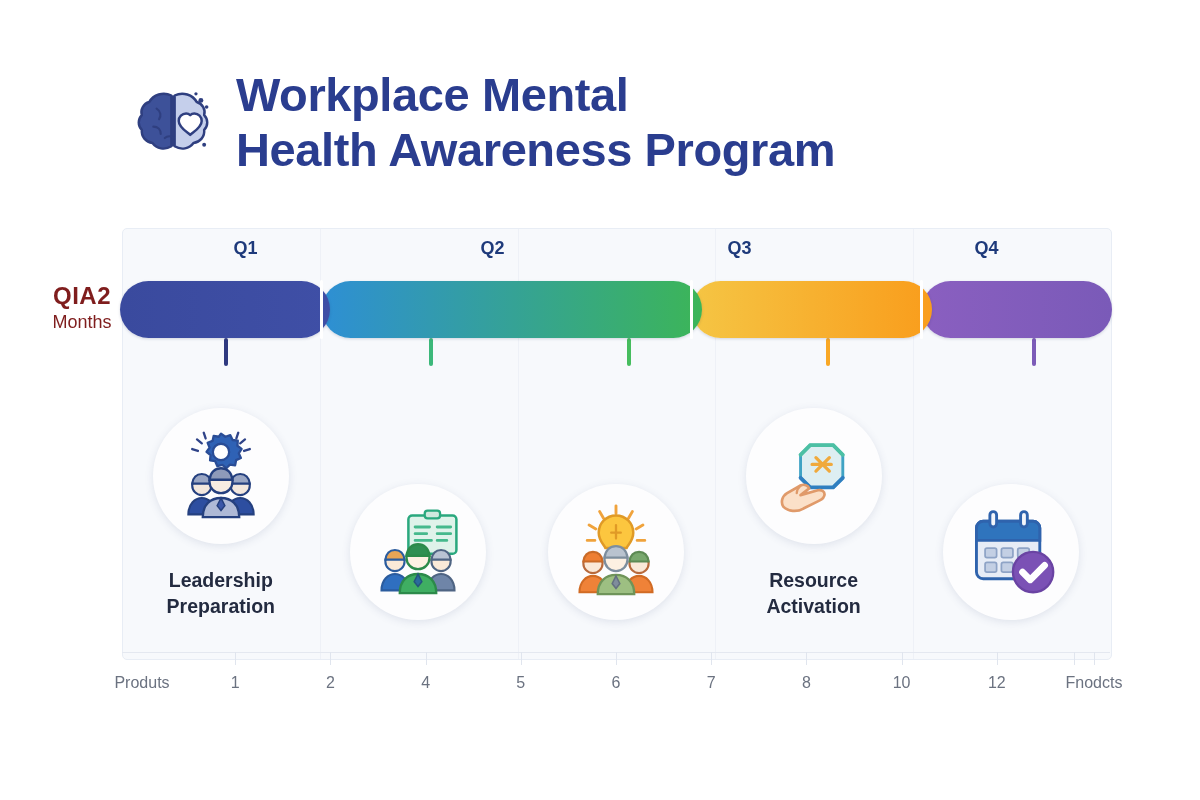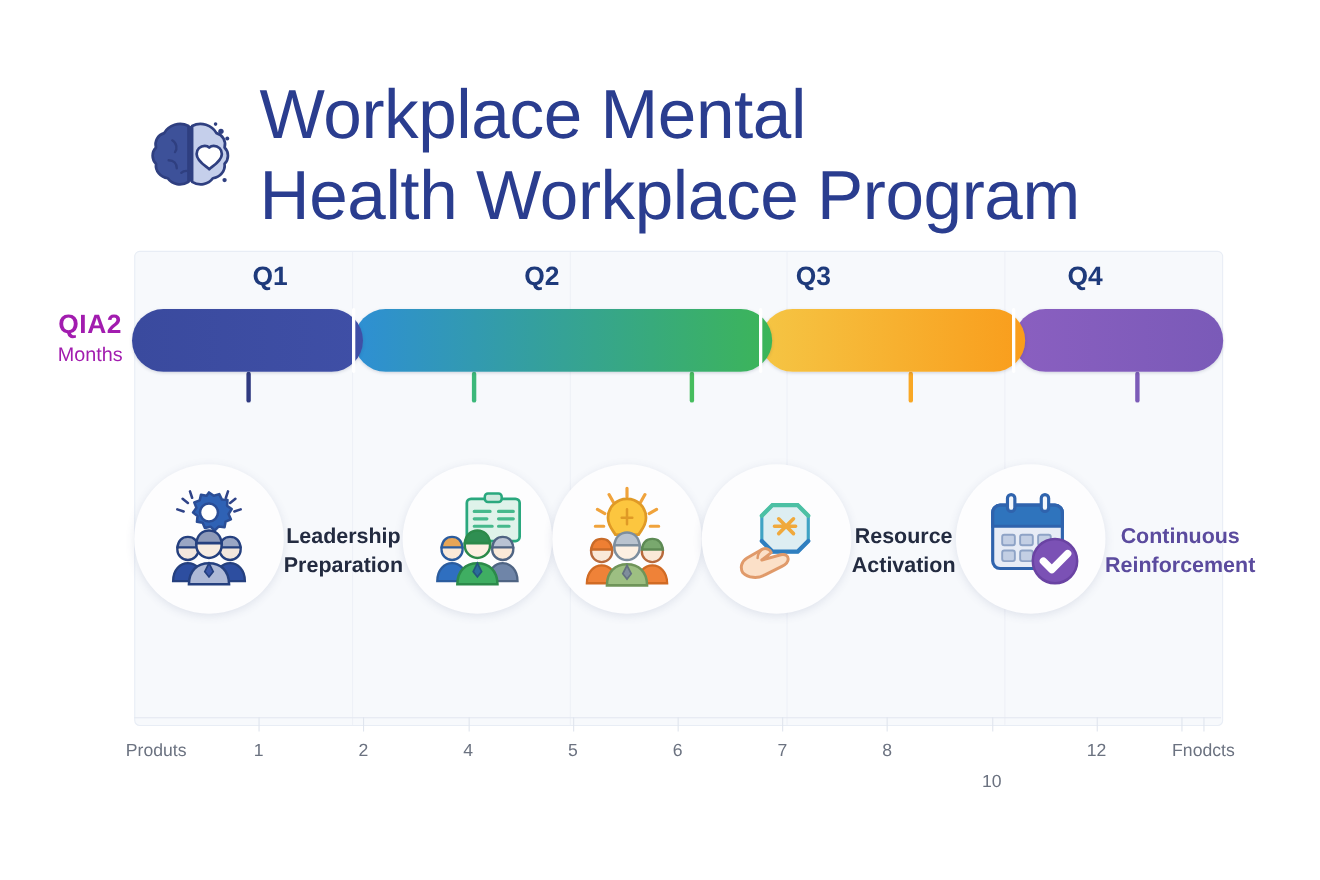--- a/index.html
+++ b/index.html
@@ -24,23 +24,23 @@
     align-items: center;
     gap: 22px;
   }
   .brain-icon {
     width: 82px;
     height: 82px;
     flex: 0 0 auto;
     margin-top: 4px;
   }
   .title-block {
-    font-weight: normal;
+    font-weight: bold;
     color: #2a3d8f;
-    font-size: 63px;
+    font-size: 47px;
     line-height: 1.17;
     letter-spacing: -0.4px;
     white-space: nowrap;
   }
   .title-line { display: block; }
 
   
   .panel {
     position: absolute;
     left: 122px;
@@ -67,33 +67,33 @@
     position: absolute;
     left: 122px;
     top: 238px;
     width: 988px;
     height: 34px;
     display: flex;
   }
   .quarter {
     flex: 1 1 0;
     text-align: center;
-    font-size: 24px;
+    font-size: 18px;
     font-weight: bold;
     color: #1e3a7b;
   }
 
   
   .side-label {
     position: absolute;
     left: 44px;
     top: 283px;
     width: 76px;
     text-align: center;
-    color: #a21caf;
+    color: #7f1d1d;
   }
   .side-label .big {
     font-size: 24px;
     font-weight: bold;
     letter-spacing: 0.5px;
     display: block;
     line-height: 1.1;
   }
   .side-label .sub {
     font-size: 18px;
@@ -137,21 +137,21 @@
     position: absolute;
     left: 122px;
     top: 360px;
     width: 988px;
     height: 260px;
     display: flex;
   }
   .milestone {
     flex: 1 1 0;
     display: flex;
-    flex-direction: row;
+    flex-direction: column;
     align-items: center;
     justify-content: flex-end;
   }
   .circle {
     width: 136px;
     height: 136px;
     border-radius: 50%;
     background: #fdfdfe;
     box-shadow: 0 2px 9px rgba(60,75,120,0.13);
     display: flex;
@@ -214,21 +214,21 @@
       <path d="M30 30c5 3 6 9 3 13M26 52c6 0 9 4 9 9M40 66c3-3 8-3 11 0" stroke="#2f3f80" stroke-width="2.6" fill="none" stroke-linecap="round"></path>
       <path d="M66 36c-5 0-9 4-9 9 0 8 11 14 14 17 3-3 14-9 14-17 0-5-4-9-9-9-2 0-4 1-5 2-1-1-3-2-5-2z" fill="#ffffff" stroke="#2f3f80" stroke-width="3" stroke-linejoin="round"></path>
       <circle cx="84" cy="20" r="3" fill="#2f3f80"></circle>
       <circle cx="91" cy="28" r="2.2" fill="#2f3f80"></circle>
       <circle cx="78" cy="12" r="2" fill="#2f3f80"></circle>
       <circle cx="88" cy="74" r="2.4" fill="#2f3f80"></circle>
     </svg>
   </span>
   <div class="title-block">
     <span class="title-line">Workplace Mental</span>
-    <span class="title-line">Health Workplace Program</span>
+    <span class="title-line">Health Awareness Program</span>
   </div>
 </div>
 
 <div class="panel">
   <div class="panel-cols">
     <div class="panel-col"></div>
     <div class="panel-col"></div>
     <div class="panel-col"></div>
     <div class="panel-col"></div>
     <div class="panel-col"></div>
@@ -366,21 +366,20 @@
             <rect x="57" y="48" width="12" height="10" rx="2"></rect>
             <rect x="23" y="63" width="12" height="10" rx="2"></rect>
             <rect x="40" y="63" width="12" height="10" rx="2"></rect>
             <rect x="57" y="63" width="12" height="10" rx="2"></rect>
           </g>
           <circle cx="73" cy="73" r="21" fill="#7b51b5" stroke="#6a43a3" stroke-width="2.4"></circle>
           <path d="M62 73l8 8 15-15" fill="none" stroke="#ffffff" stroke-width="7" stroke-linecap="round" stroke-linejoin="round"></path>
         </svg>
       </span>
     </div>
-    <div class="caption accent">Continuous<br>Reinforcement</div>
   </div>
 
 </div>
 
 <div class="axis" id="axis">
   <div class="axis-line"></div>
 <div class="axis-label" style="left: 20px;">Produts</div>
     <div class="tick" style="left: 113.2px;"></div>
     <div class="axis-label" style="left: 113.2px;">1</div>
     <div class="tick" style="left: 208.4px;"></div>
@@ -389,21 +388,21 @@
     <div class="axis-label" style="left: 303.6px;">4</div>
     <div class="tick" style="left: 398.8px;"></div>
     <div class="axis-label" style="left: 398.8px;">5</div>
     <div class="tick" style="left: 494px;"></div>
     <div class="axis-label" style="left: 494px;">6</div>
     <div class="tick" style="left: 589.2px;"></div>
     <div class="axis-label" style="left: 589.2px;">7</div>
     <div class="tick" style="left: 684.4px;"></div>
     <div class="axis-label" style="left: 684.4px;">8</div>
     <div class="tick" style="left: 779.6px;"></div>
-    <div class="axis-label" style="left: 779.6px; margin-top: 28px;">10</div>
+    <div class="axis-label" style="left: 779.6px;">10</div>
     <div class="tick" style="left: 874.8px;"></div>
     <div class="axis-label" style="left: 874.8px;">12</div>
     <div class="tick" style="left: 952px;"></div>
     <div class="tick" style="left: 972px;"></div>
     <div class="axis-label" style="left: 972px;">Fnodcts</div>
   </div>
 
 <div class="stem" style="left: 224px; top: 338px; height: 28px; background: rgb(47, 58, 128);"></div>
 <div class="stem" style="left: 429px; top: 338px; height: 28px; background: rgb(60, 184, 122);"></div>
 <div class="stem" style="left: 627px; top: 338px; height: 28px; background: rgb(70, 189, 94);"></div>

